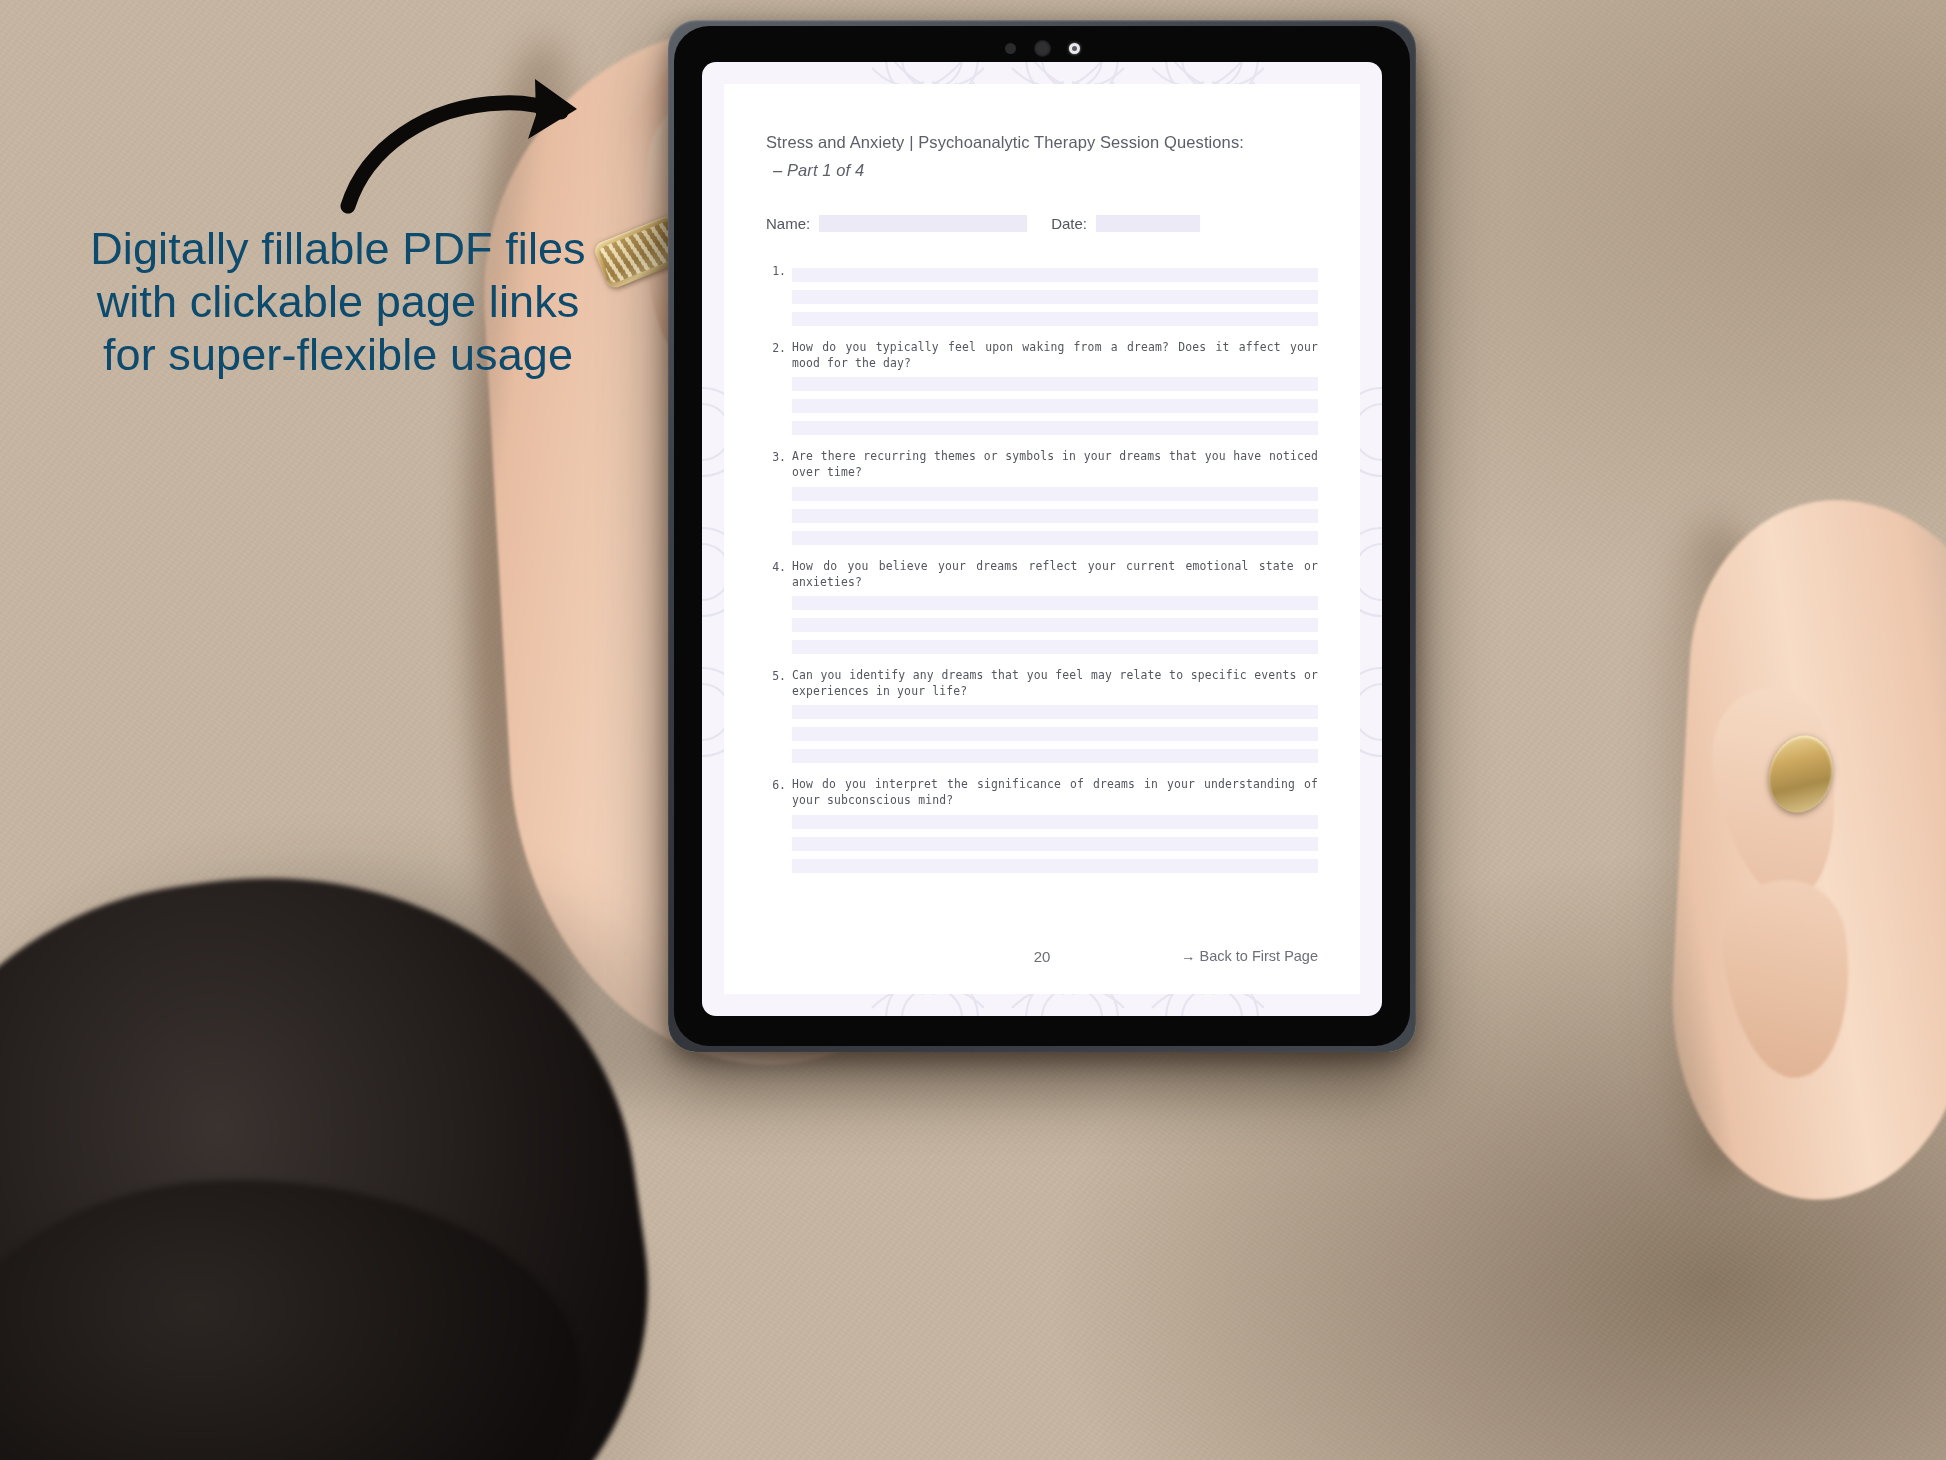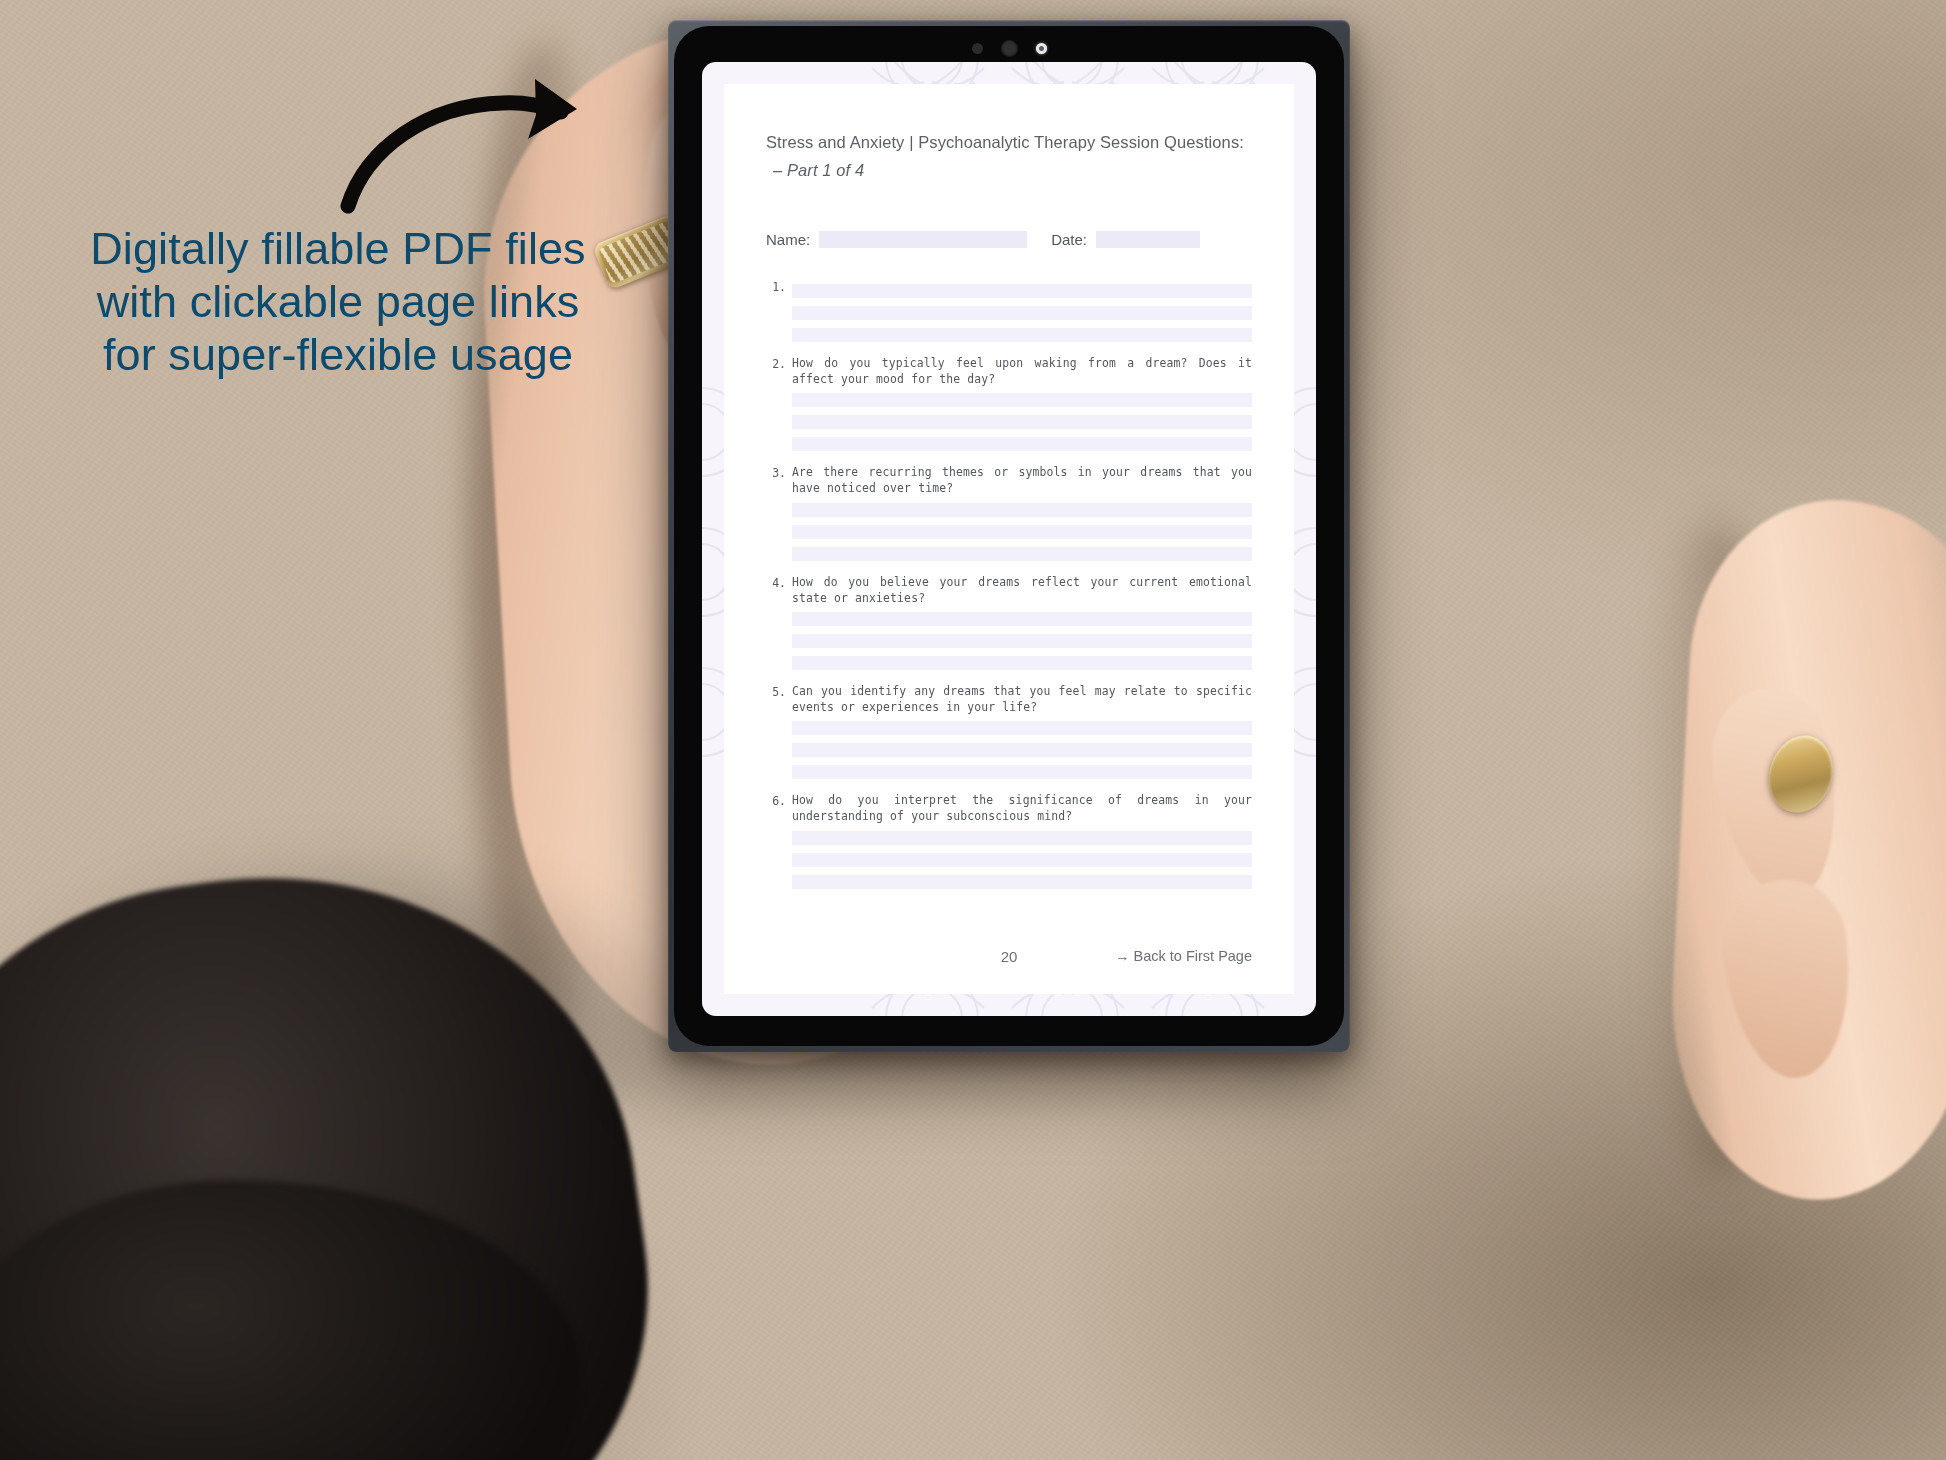--- a/index.html
+++ b/index.html
@@ -141,23 +141,23 @@
     position:absolute; left:48px; top:222px; width:580px;
     text-align:center; color:#0c4a6e;
     font-size:45px; line-height:1.18; font-weight:400;
     letter-spacing:.1px;
   }
   #promo-text .pl { display:block; white-space:nowrap; }
 
   
   #tablet {
     position:absolute; left:668px; top:20px;
-    width:682px; height:1032px;
+    width:748px; height:1032px;
     background:linear-gradient(145deg,#5c6067 0%, #3f434a 28%, #2f3338 60%, #43474e 100%);
-    border-radius:8px;
+    border-radius:28px;
     box-shadow:
       0 30px 70px rgba(28,18,10,.62),
       0 8px 22px rgba(28,18,10,.45),
       inset 0 1px 2px rgba(255,255,255,.28);
     padding:6px;
   }
   .tablet-bezel {
     width:100%; height:100%;
     background:#080809;
     border-radius:35px;
@@ -197,21 +197,21 @@
     background:#ffffff;
   }
   .pdf-inner { padding:44px 42px 0 42px; position:relative; height:100%; }
 
   .doc-title {
     color:#5c5f68; font-size:16.5px; line-height:1.72;
     letter-spacing:.1px; font-weight:400;
   }
   .doc-title .t2 { display:block; padding-left:7px;font-style:italic; }
 
-  .meta-row { display:flex; align-items:flex-start; margin-top:46px; }
+  .meta-row { display:flex; align-items:flex-start; margin-top:30px; }
   .meta-label { color:#53565e; font-size:15px; margin-right:9px; }
   .meta-field { height:17px; background:#eceaf6; }
   .meta-field.name { width:208px; }
   .meta-field.date { width:104px; }
   .meta-gap { width:24px; }
 
   .qlist { margin-top:30px; }
   .qitem { display:flex; margin-bottom:13px; }
   .qnum {
     width:20px; flex:0 0 20px; text-align:right; margin-right:6px;

